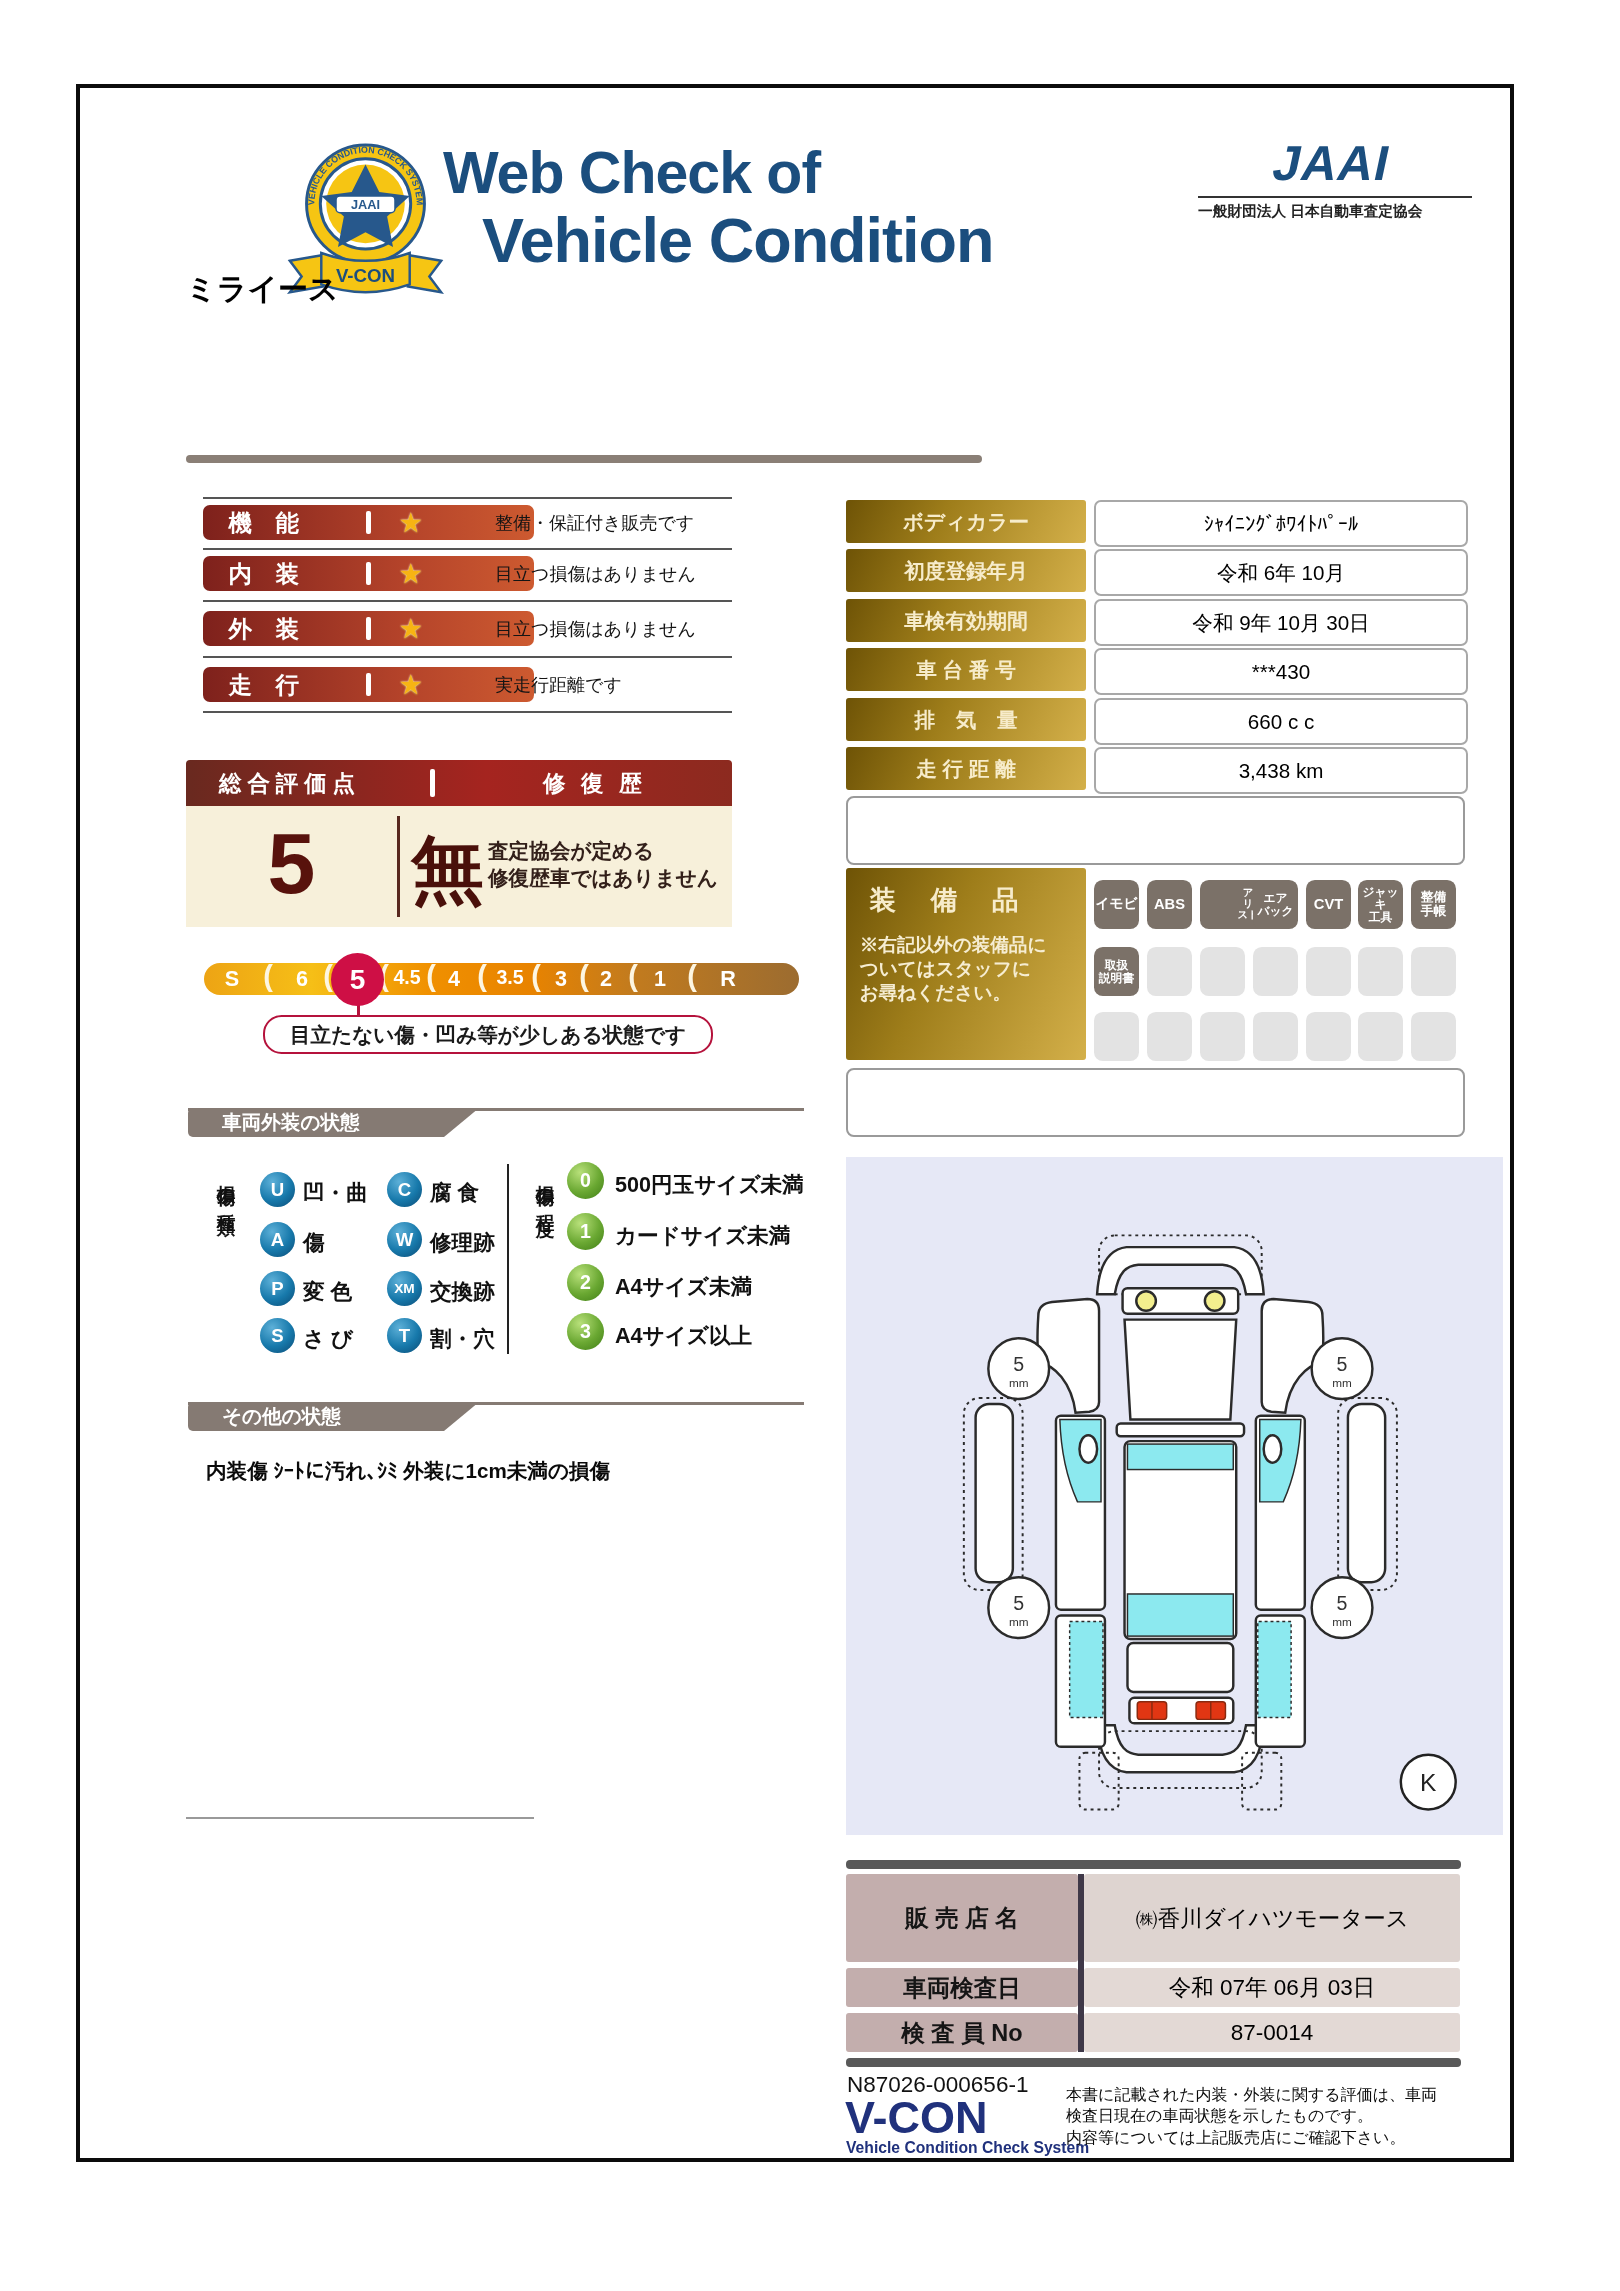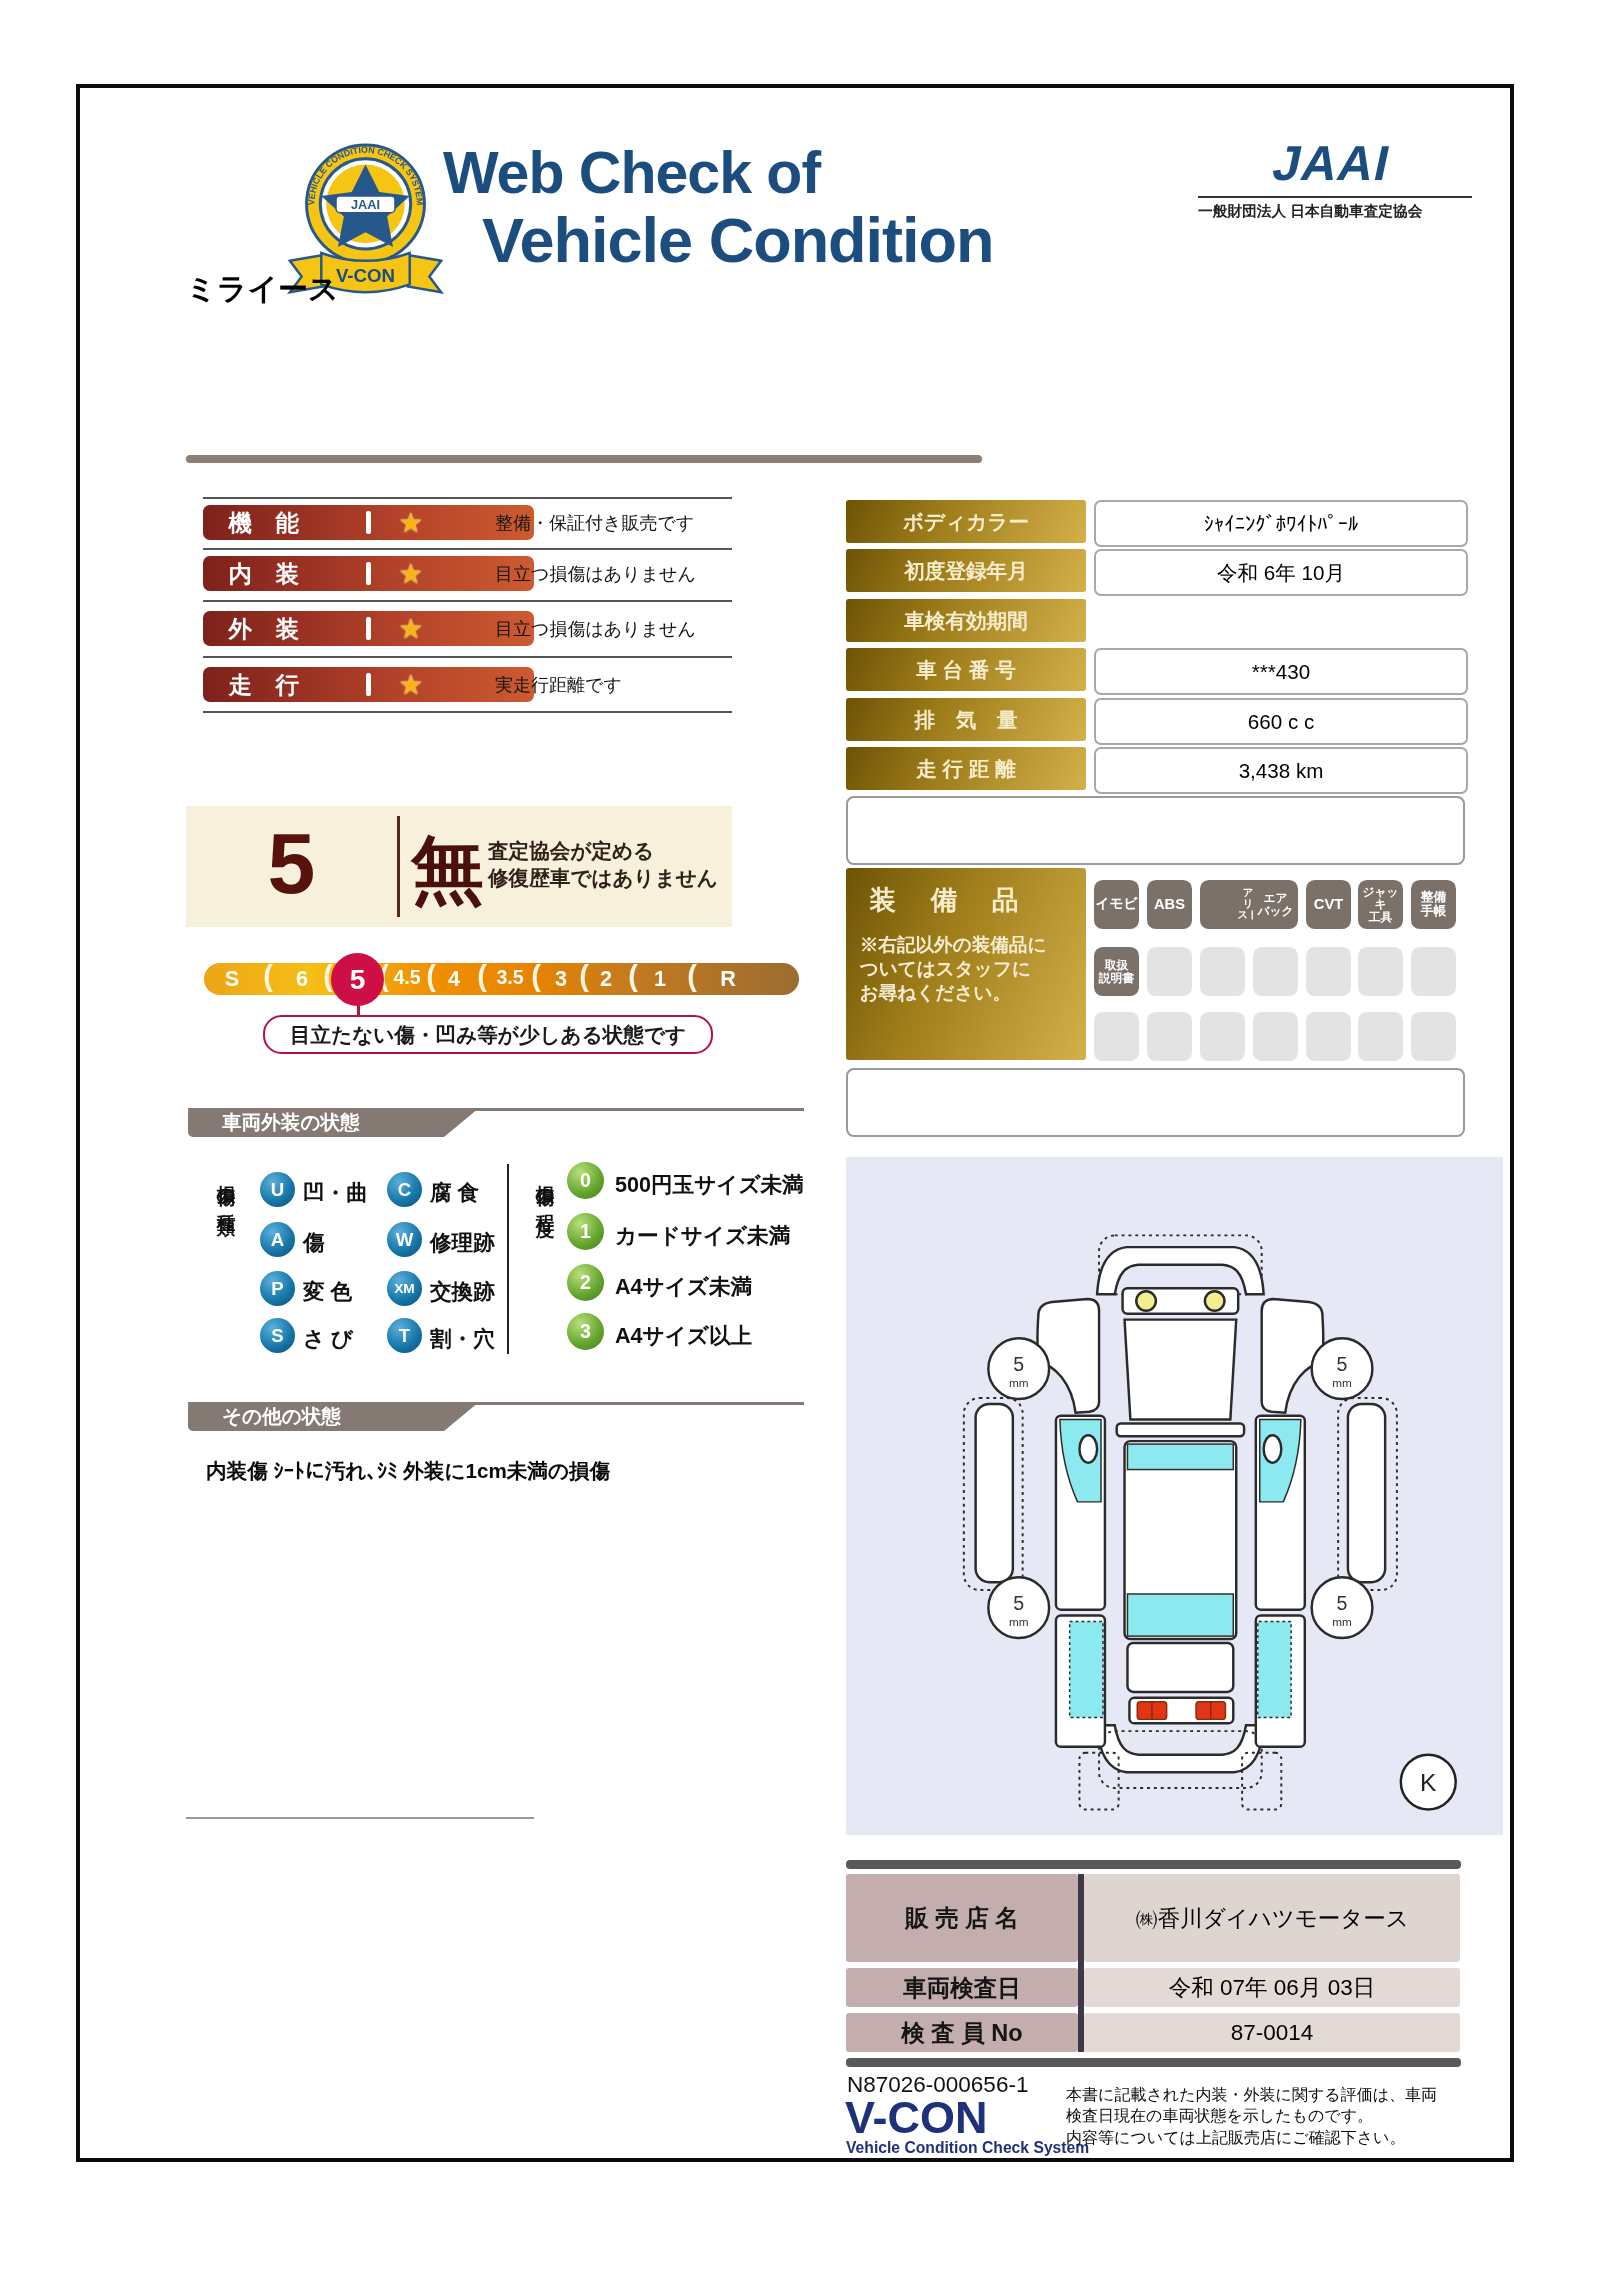--- a/index.html
+++ b/index.html
@@ -163,20 +163,21 @@
   </div>
   <div class="abs pill-comment" style="left:495px;top:673px;">実走行距離です</div>
 
   <div class="abs gold gold-label" style="left:846px;top:500px;width:240px;height:43px;">ボディカラー</div>
   <div class="abs spec-value" style="left:1094px;top:500px;width:370px;height:43px;">ｼｬｲﾆﾝｸﾞﾎﾜｲﾄﾊﾟｰﾙ</div>
 
   <div class="abs gold gold-label" style="left:846px;top:549px;width:240px;height:43px;">初度登録年月</div>
   <div class="abs spec-value" style="left:1094px;top:549px;width:370px;height:43px;">令和 6年 10月</div>
 
   <div class="abs gold gold-label" style="left:846px;top:599px;width:240px;height:43px;">車検有効期間</div>
+  <div class="abs spec-value" style="left:1094px;top:599px;width:370px;height:43px;">令和 9年 10月 30日</div>
 
   <div class="abs gold gold-label" style="left:846px;top:648px;width:240px;height:43px;">車 台 番 号</div>
   <div class="abs spec-value" style="left:1094px;top:648px;width:370px;height:43px;">***430</div>
 
   <div class="abs gold gold-label" style="left:846px;top:698px;width:240px;height:43px;">排　気　量</div>
   <div class="abs spec-value" style="left:1094px;top:698px;width:370px;height:43px;">660 c c</div>
 
   <div class="abs gold gold-label" style="left:846px;top:747px;width:240px;height:43px;">走 行 距 離</div>
   <div class="abs spec-value" style="left:1094px;top:747px;width:370px;height:43px;">3,438 km</div>
 
@@ -214,20 +215,25 @@
   <div class="abs chip chip-off" style="left:1094px;top:1012px;"></div>
   <div class="abs chip chip-off" style="left:1147px;top:1012px;"></div>
   <div class="abs chip chip-off" style="left:1200px;top:1012px;"></div>
   <div class="abs chip chip-off" style="left:1253px;top:1012px;"></div>
   <div class="abs chip chip-off" style="left:1306px;top:1012px;"></div>
   <div class="abs chip chip-off" style="left:1358px;top:1012px;"></div>
   <div class="abs chip chip-off" style="left:1411px;top:1012px;"></div>
 
   <div class="abs empty-box" style="left:846px;top:1068px;width:615px;height:65px;"></div>
 
+  <div class="abs score-header" style="left:186px;top:760px;width:546px;height:46px;">
+    <span class="score-h-left">総合評価点</span>
+    <span class="score-h-bar"></span>
+    <span class="score-h-right">修復歴</span>
+  </div>
   <div class="abs score-body" style="left:186px;top:806px;width:546px;height:121px;">
     <div class="abs score-num" style="left:0;top:7.8px;width:211px;text-align:center;">5</div>
     <div class="abs score-divider" style="left:211px;top:9.8px;height:101px;"></div>
     <div class="abs score-mu" style="left:225px;top:15.7px;">無</div>
     <div class="abs score-note" style="left:302px;top:31px;white-space:pre-line;">査定協会が定める
 修復歴車ではありません</div>
   </div>
 
   <div class="abs scalebar" style="left:204px;top:963px;width:595px;">
     <span class="scale-num" style="left:28px;">S</span>

